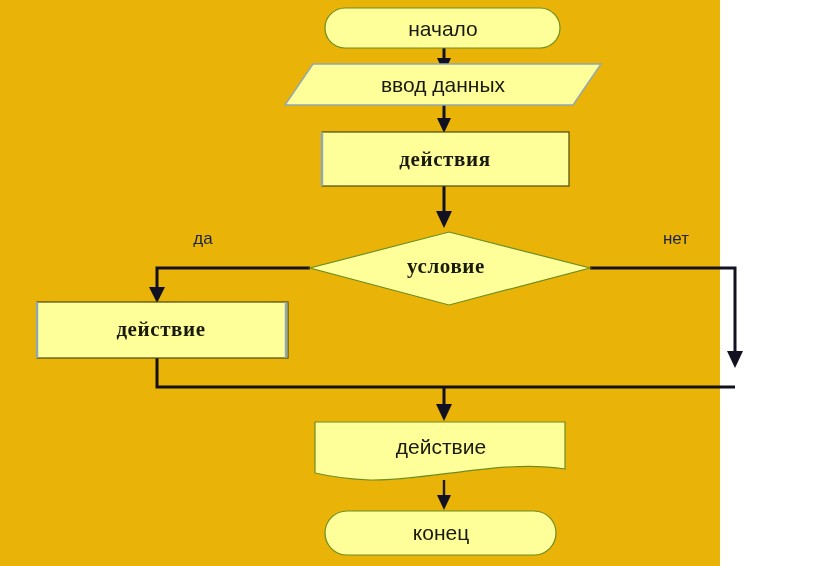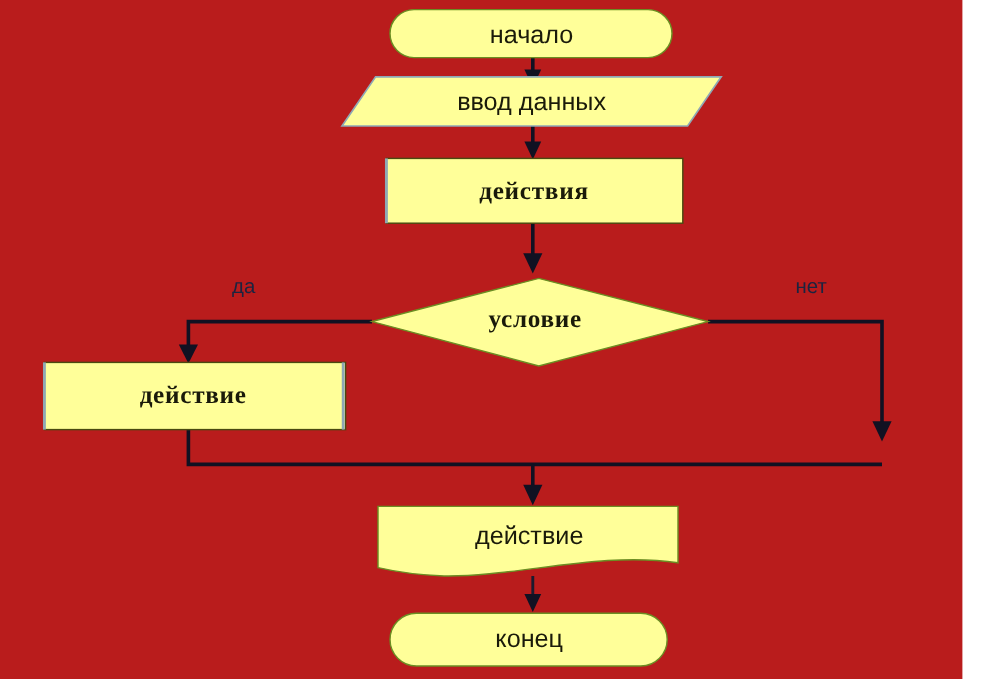--- a/index.html
+++ b/index.html
@@ -8,23 +8,23 @@
     background: #ffffff;
   }
   body {
     width: 831px;
     height: 566px;
     overflow: hidden;
     font-family: "Liberation Sans", sans-serif;
   }
   #flowchart-root {
     position: relative;
-    width: 802px;
+    width: 720px;
     height: 566px;
-    background: #b91c1c;
+    background: #eab308;
   }
   svg.diagram {
     display: block;
     width: 831px;
     height: 566px;
   }
   .node-fill {
     fill: #ffff99;
   }
   .node-stroke-olive {

